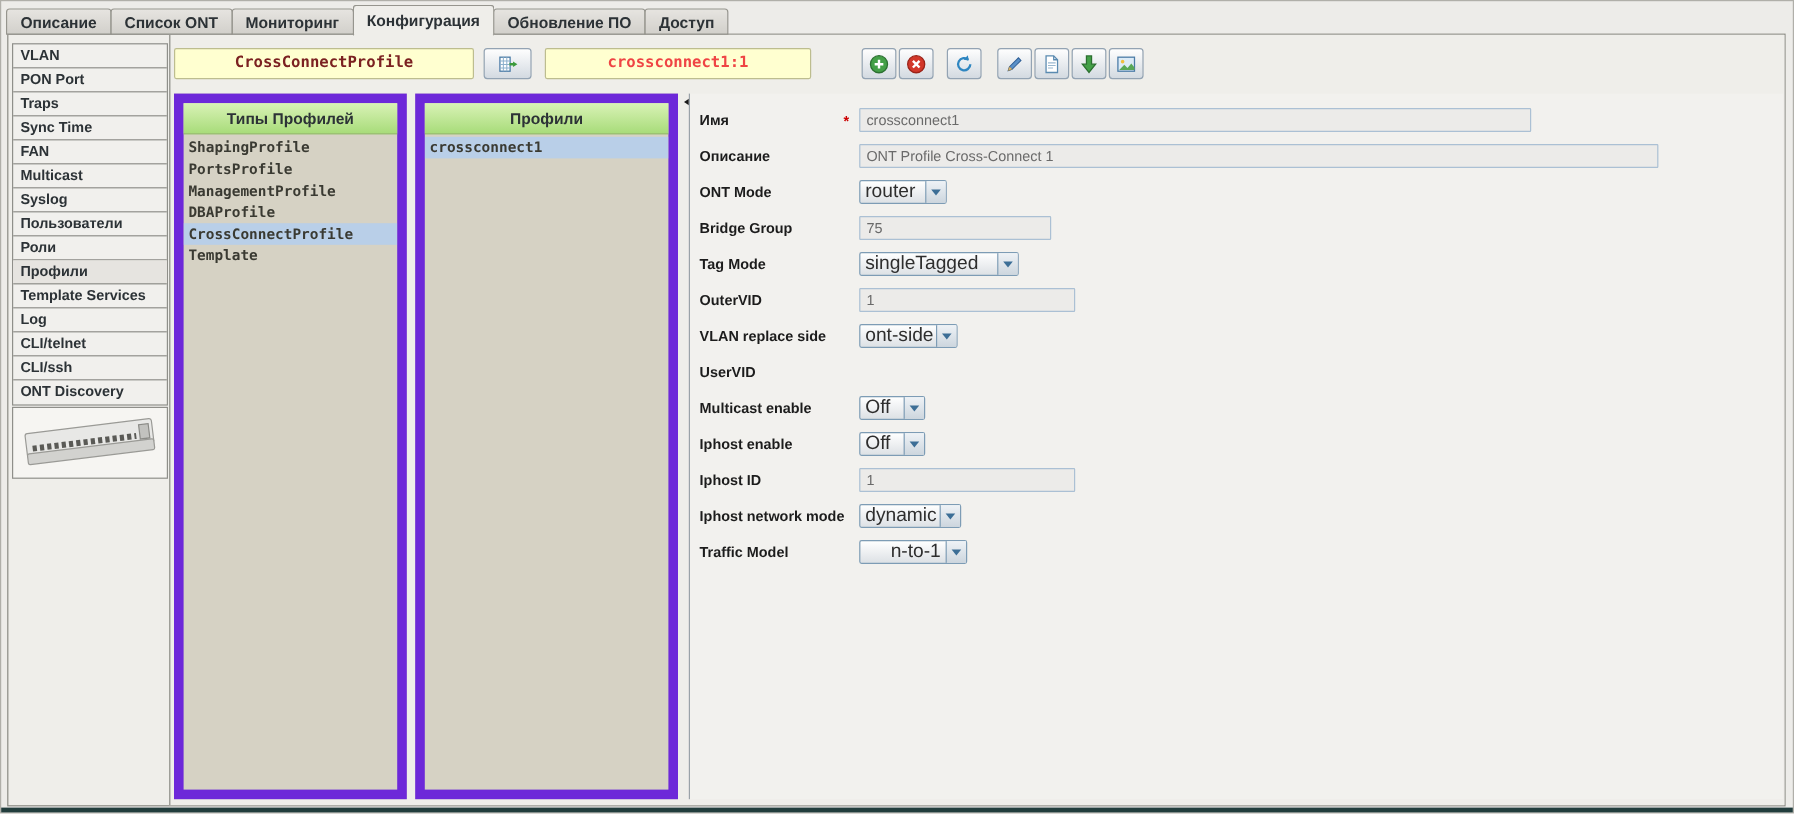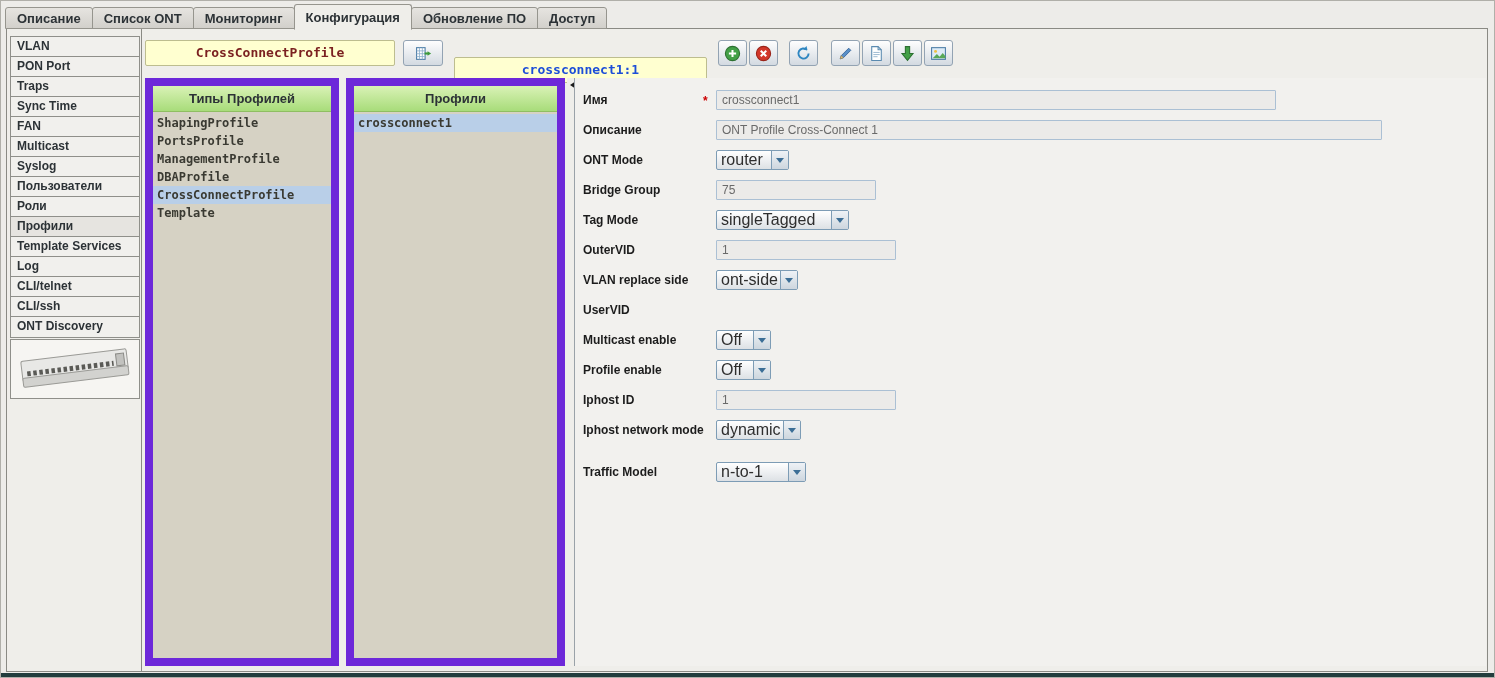--- a/index.html
+++ b/index.html
@@ -25,21 +25,21 @@
   .device-box{position:absolute;left:3px;top:310px;width:130px;height:60px;border:1px solid #8f8f8a;background:#f6f5f2;display:flex;align-items:center;justify-content:center}
   .device-box svg{width:122px;height:52px}
 
   
   .content{position:absolute;left:134px;top:0;right:0;bottom:0;border-left:1px solid #8a8a84;background:#efeeea}
 
   
   .value-chip{position:absolute;height:26px;line-height:24px;background:#ffffd0;border:1px solid #bdbd8f;border-radius:2px;
               text-align:center;font-family:"DejaVu Sans Mono",monospace;font-size:13px;font-weight:bold;overflow:hidden;white-space:nowrap}
   .value-chip.type{left:3px;top:11px;width:250px;color:#7b2121}
-  .value-chip.instance{left:312px;top:28px;width:253px;color:#1d4ed8}
+  .value-chip.instance{left:312px;top:11px;width:222px;color:#ef4444}
   .tb-btn{width:29px;height:26px;border:1px solid #93a3b3;border-radius:3px;background:linear-gradient(#fefefe,#d3dae1);
           display:flex;align-items:center;justify-content:center;padding:0;cursor:pointer}
   .tb-btn svg{width:17px;height:17px;display:block}
   .assign-btn{position:absolute;left:261px;top:11px;width:40px}
   .tb-buttons{position:absolute;left:576px;top:11px;display:flex}
   .tb-buttons .tb-btn{margin-left:2px}
   .tb-buttons .tb-btn:first-child{margin-left:0}
   .tb-buttons .tb-btn:nth-child(3){margin-left:11px}
   .tb-buttons .tb-btn:nth-child(4){margin-left:13px}
 
@@ -238,38 +238,38 @@
             <span class="form-label">UserVID</span>
           </div>
           <div class="form-row" style="top: 252px;">
             <span class="form-label">Multicast enable</span>
             <div class="combo" style="width: 55px;">
               <span class="combo-value">Off</span>
               <span class="combo-arrow"></span>
             </div>
           </div>
           <div class="form-row" style="top: 282px;">
-            <span class="form-label">Profile enable</span>
+            <span class="form-label">Iphost enable</span>
             <div class="combo" style="width: 55px;">
               <span class="combo-value">Off</span>
               <span class="combo-arrow"></span>
             </div>
           </div>
           <div class="form-row" style="top: 312px;">
             <span class="form-label">Iphost ID</span>
             <input class="text-field" value="1" style="width: 180px;">
           </div>
           <div class="form-row" style="top: 342px;">
             <span class="form-label">Iphost network mode</span>
             <div class="combo" style="width: 85px;">
               <span class="combo-value">dynamic</span>
               <span class="combo-arrow"></span>
             </div>
           </div>
-          <div class="form-row" style="top: 384px;">
+          <div class="form-row" style="top: 372px; text-align: right;">
             <span class="form-label">Traffic Model</span>
             <div class="combo" style="width: 90px;">
               <span class="combo-value">n-to-1</span>
               <span class="combo-arrow"></span>
             </div>
           </div>
         </div>
 
     </div>
   </div>

